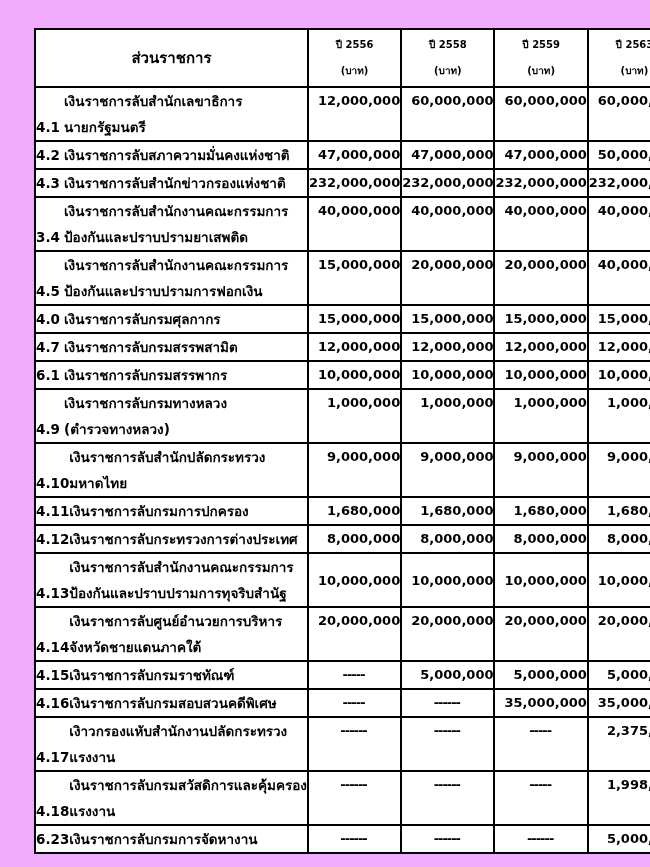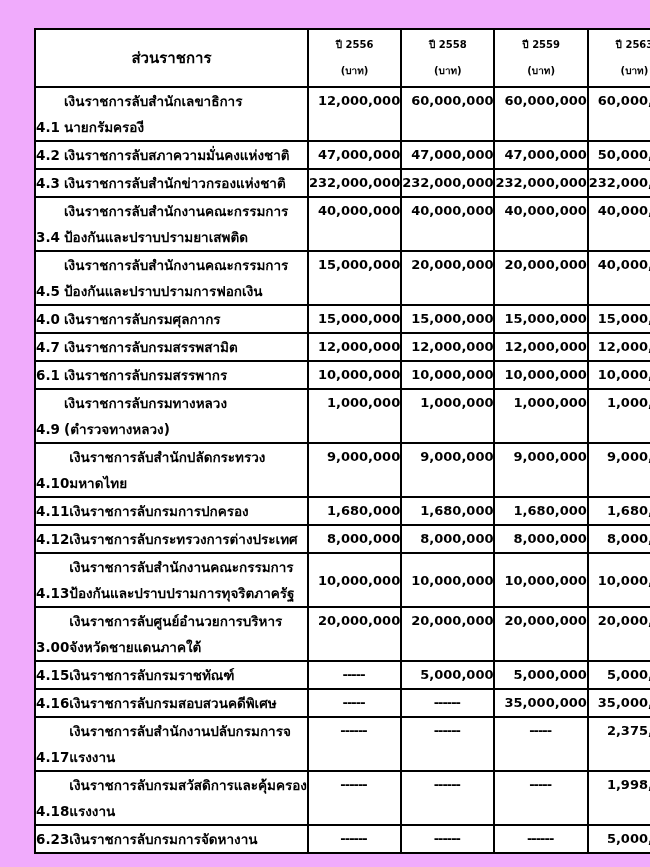--- a/index.html
+++ b/index.html
@@ -111,21 +111,21 @@
         </th>
       </tr>
     </thead>
     <tbody>
         <tr class="double">
           <td class="agency-cell">
             <div class="agency-wrap">
               <span class="row-no">4.1</span>
               <div class="agency-name">
                 <div>เงินราชการลับสำนักเลขาธิการ</div>
-                <div>นายกรัมครองี</div>
+                <div>นายกรัฐมนตรี</div>
               </div>
             </div>
           </td>
           <td class="value-cell">12,000,000</td>
           <td class="value-cell">60,000,000</td>
           <td class="value-cell">60,000,000</td>
           <td class="value-cell">60,000,000</td>
         </tr>
         <tr class="single">
           <td class="agency-cell">
@@ -284,33 +284,33 @@
           <td class="value-cell">8,000,000</td>
           <td class="value-cell">8,000,000</td>
           <td class="value-cell">8,000,000</td>
         </tr>
         <tr class="double">
           <td class="agency-cell">
             <div class="agency-wrap">
               <span class="row-no">4.13</span>
               <div class="agency-name">
                 <div>เงินราชการลับสำนักงานคณะกรรมการ</div>
-                <div>ป้องกันและปราบปรามการทุจริตภาครัฐ</div>
+                <div>ป้องกันและปราบปรามการทุจริบสำนัฐ</div>
               </div>
             </div>
           </td>
           <td class="value-cell vmid">10,000,000</td>
           <td class="value-cell vmid">10,000,000</td>
           <td class="value-cell vmid">10,000,000</td>
           <td class="value-cell vmid">10,000,000</td>
         </tr>
         <tr class="double">
           <td class="agency-cell">
             <div class="agency-wrap">
-              <span class="row-no">3.00</span>
+              <span class="row-no">4.14</span>
               <div class="agency-name">
                 <div>เงินราชการลับศูนย์อำนวยการบริหาร</div>
                 <div>จังหวัดชายแดนภาคใต้</div>
               </div>
             </div>
           </td>
           <td class="value-cell">20,000,000</td>
           <td class="value-cell">20,000,000</td>
           <td class="value-cell">20,000,000</td>
           <td class="value-cell">20,000,000</td>
@@ -341,21 +341,21 @@
           <td class="value-cell dash">-----</td>
           <td class="value-cell dash">------</td>
           <td class="value-cell">35,000,000</td>
           <td class="value-cell">35,000,000</td>
         </tr>
         <tr class="double">
           <td class="agency-cell">
             <div class="agency-wrap">
               <span class="row-no">4.17</span>
               <div class="agency-name">
-                <div>เงินราชการลับสำนักงานปลับกรมการจ</div>
+                <div>เงิาวกรองแหับสำนักงานปลัดกระทรวง</div>
                 <div>แรงงาน</div>
               </div>
             </div>
           </td>
           <td class="value-cell dash">------</td>
           <td class="value-cell dash">------</td>
           <td class="value-cell dash">-----</td>
           <td class="value-cell">2,375,000</td>
         </tr>
         <tr class="double">

